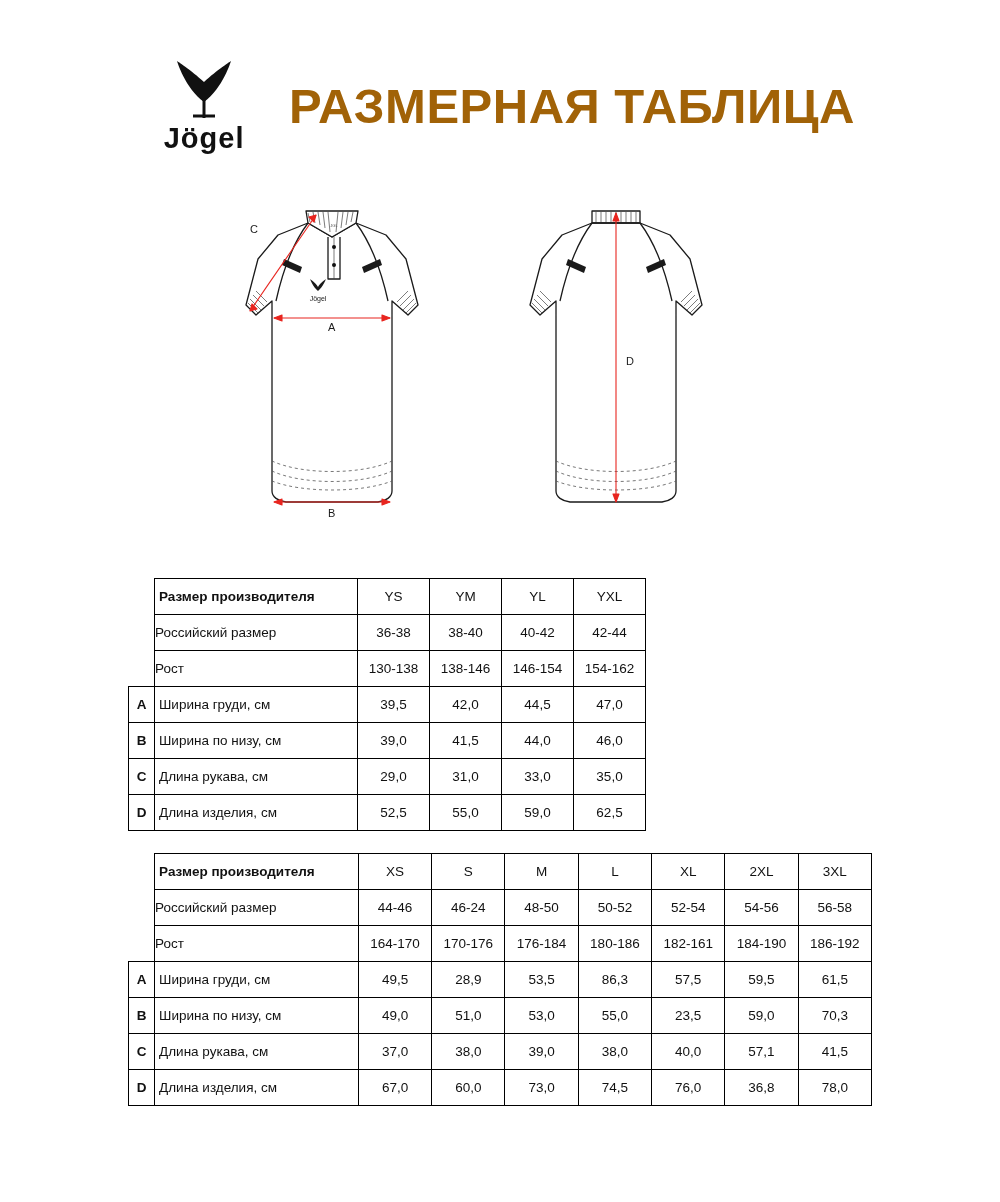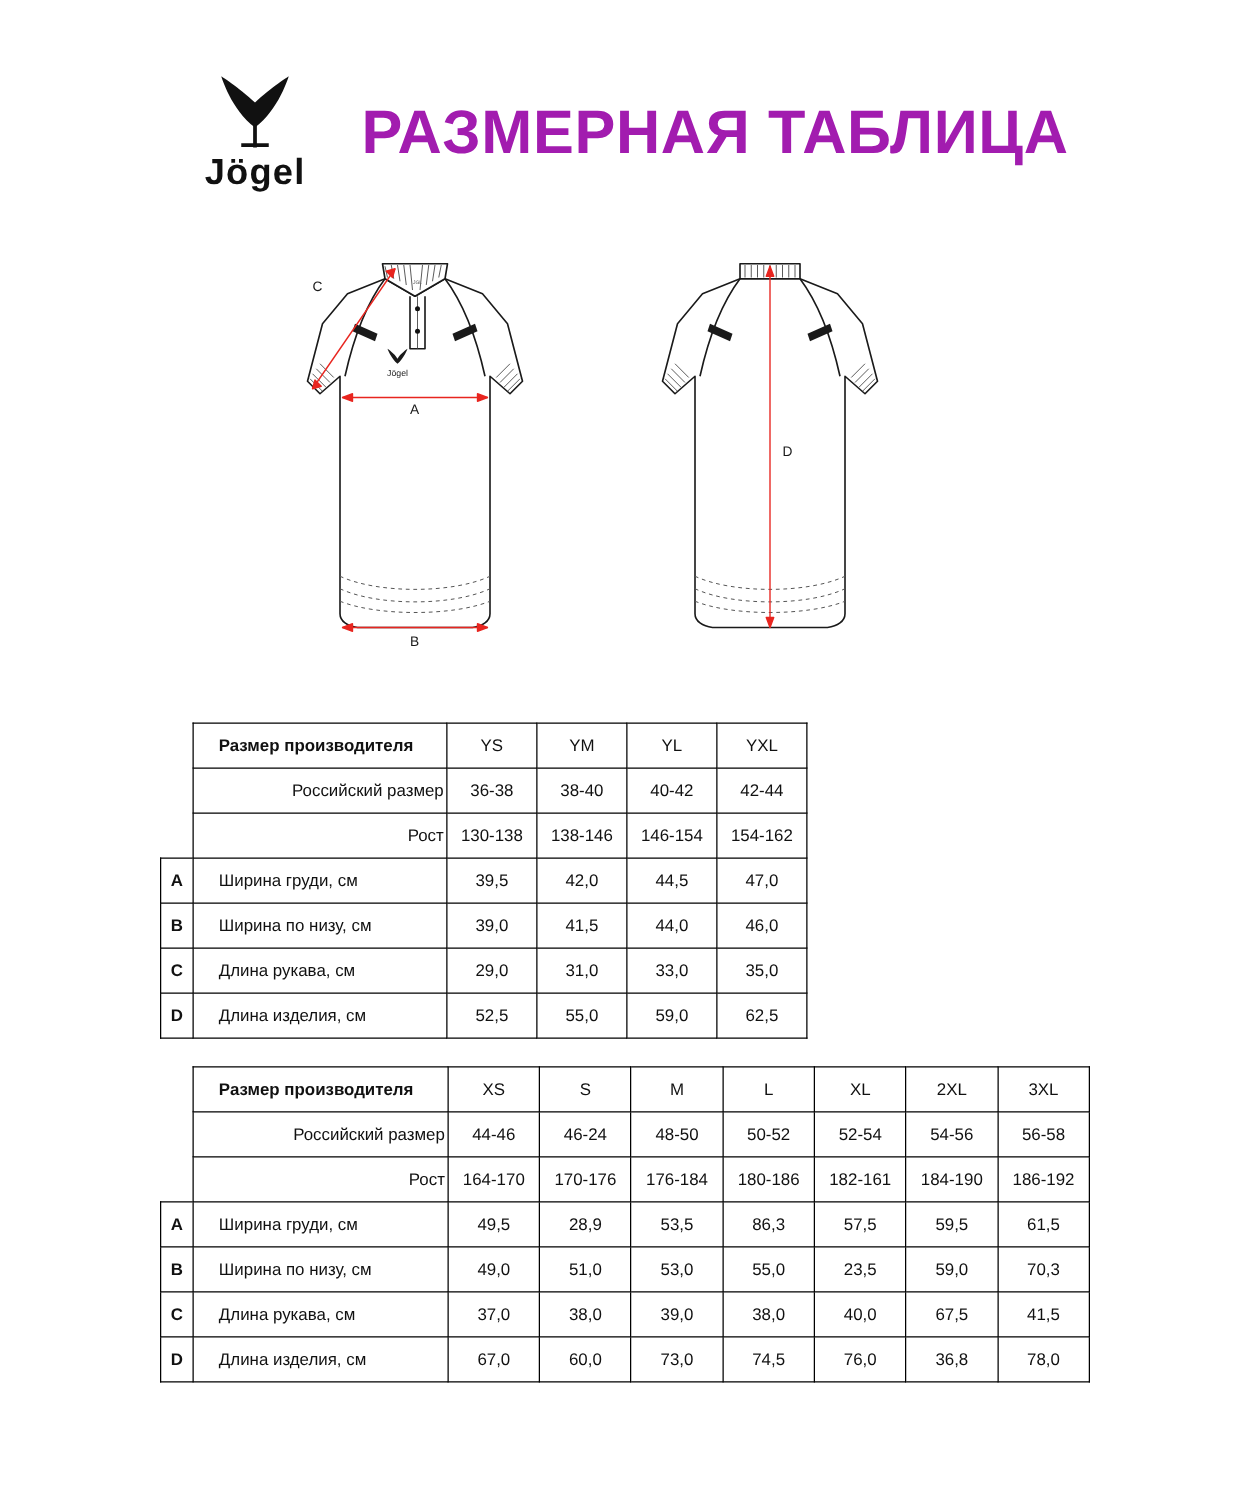--- a/index.html
+++ b/index.html
@@ -41,21 +41,21 @@
     font-size: 29px;
     letter-spacing: 1px;
     color: #111;
     line-height: 1;
   }
   .title {
     font-family: "Liberation Sans", sans-serif;
     font-weight: bold;
     font-size: 49px;
     letter-spacing: 0.5px;
-    color: #a21caf;
+    color: #a16207;
     white-space: nowrap;
   }
 
   
   .figure {
     margin-top: 22px;
     display: flex;
     justify-content: center;
   }
 
@@ -82,24 +82,24 @@
     padding: 0 2px;
     box-sizing: border-box;
   }
   table.size-table .letter-col {
     width: 26px;
     font-weight: bold;
     font-size: 13.5px;
   }
   table.size-table .label-col {
     text-align: left;
-    padding-left: 20px;
+    padding-left: 4px;
   }
   table.size-table .label-col.center {
-    text-align: right;
+    text-align: left;
     padding-left: 0;
   }
   table.size-table .hdr-label {
     font-weight: bold;
   }
   .table-one { width: 518px; }
   .table-two { width: 744px; margin-top: 22px; }
   .nb { border: 0 !important; }
 </style>
 </head>
@@ -387,21 +387,21 @@
         <td>70,3</td>
       </tr>
       <tr>
         <td class="letter-col">C</td>
         <td class="label-col">Длина рукава, см</td>
         <td>37,0</td>
         <td>38,0</td>
         <td>39,0</td>
         <td>38,0</td>
         <td>40,0</td>
-        <td>67,5</td>
+        <td>57,1</td>
         <td>41,5</td>
       </tr>
       <tr>
         <td class="letter-col">D</td>
         <td class="label-col">Длина изделия, см</td>
         <td>67,0</td>
         <td>60,0</td>
         <td>73,0</td>
         <td>74,5</td>
         <td>76,0</td>

